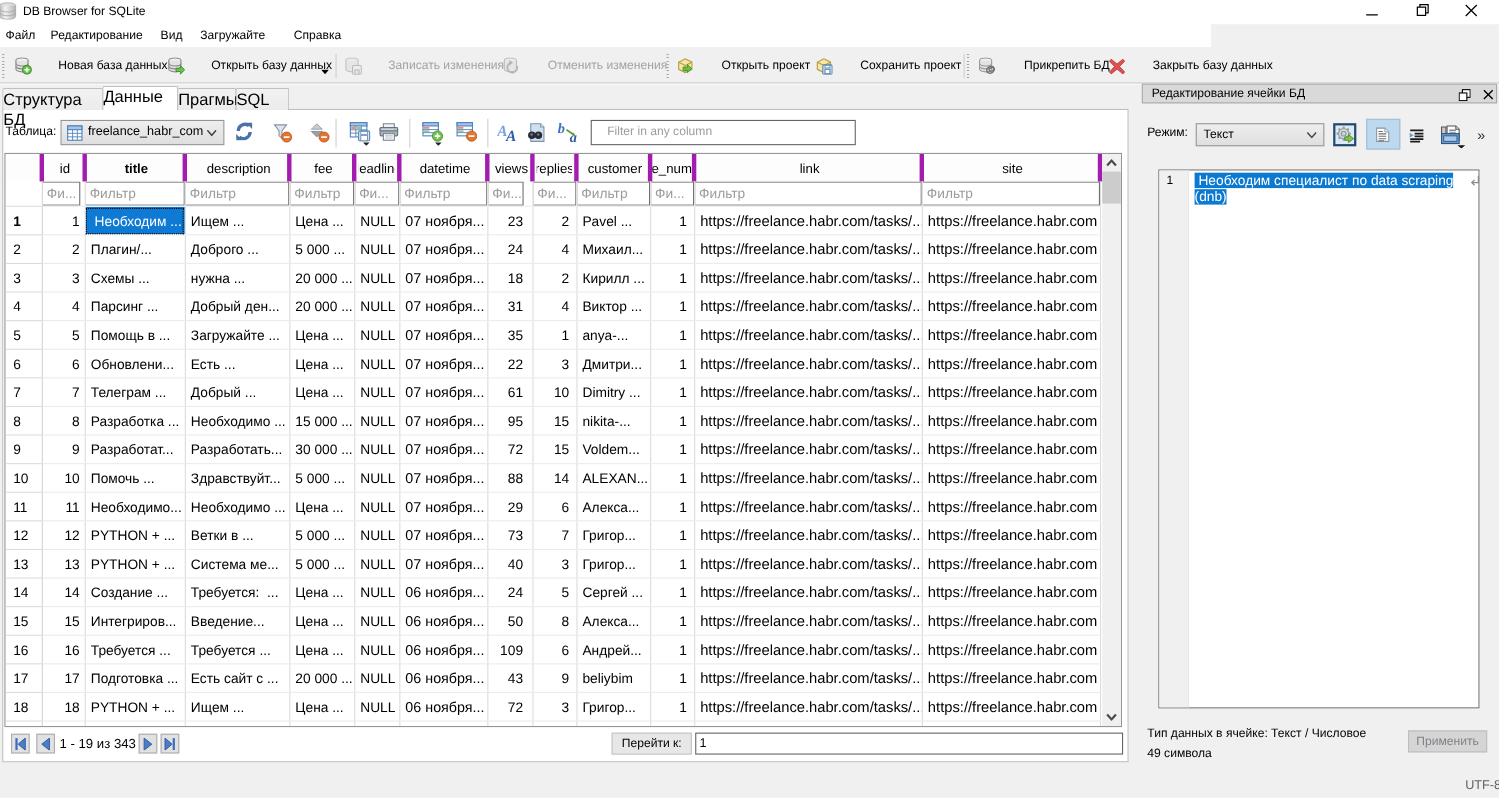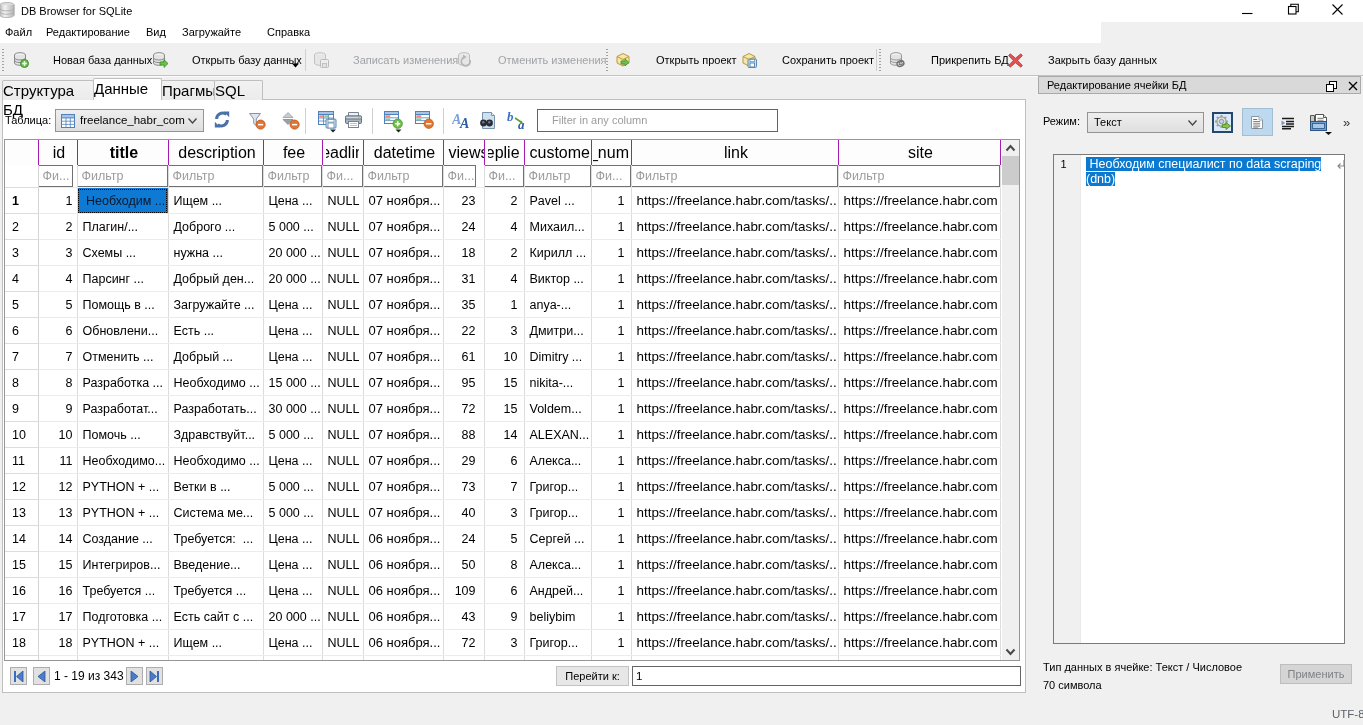--- a/index.html
+++ b/index.html
@@ -19,35 +19,35 @@
 .tab.active{top:0;height:22px;background:#fff;z-index:3;}
 #pane{position:absolute;left:2px;top:99px;width:1024px;height:594px;background:#fff;border:1px solid #bfbfbf;}
 .combo{position:absolute;background:linear-gradient(#eeeeee,#dfdfdf);border:1px solid #949494;}
 #filterinput{position:absolute;left:537px;top:109px;width:241px;height:23px;border:1px solid #646464;background:#fff;color:#9c9c9c;line-height:21px;padding-left:14px;}
 
 #tablewrap{position:absolute;left:4px;top:139px;width:1016px;height:522px;border:1px solid #969696;background:#fff;overflow:hidden;}
 table{border-collapse:collapse;table-layout:fixed;font-size:12.5px;width:995px;}
 tbody td:nth-child(7){font-size:13px;}
 tbody td:nth-child(12),tbody td:nth-child(13){font-size:13.4px;}
 td,th{overflow:hidden;white-space:nowrap;padding:0 2px 0 5px;font-weight:normal;}
-thead th{height:25px;text-align:center;border-right:1px solid #a21caf;background:#fdfdfd;font-size:16px;}
+thead th{height:25px;text-align:center;border-right:4px solid #a21caf;background:#fdfdfd;font-size:12px;}
 tr.filter td{height:22px;padding:0;margin-left:22px;}
 .fbox{height:22px;border:1px solid #707070;margin:0 0 0 -1px;color:#9c9c9c;line-height:20px;padding-left:4px;background:#fff;overflow:hidden;font-size:12.5px;}
 tbody td{height:26px;border-right:1px solid #dcdcdc;border-bottom:1px solid #ececec;}
 td.rn{border-right:1px solid #d4d4d4;border-bottom:1px solid #dcdcdc;padding-left:7px;background:#fff;}
 td.num{text-align:right;padding-right:6px;padding-left:1px;}
 tbody td:nth-child(2){padding-right:4px;}
 tbody td:nth-child(8){padding-right:8px;}
 #vscroll{position:absolute;right:0;top:0;width:17px;height:520px;background:#f0f0f0;}
 #docktitle{position:absolute;left:1038px;top:76px;width:323px;height:18px;background:#d9d9d9;border:1px solid #aaa;line-height:16px;padding-left:8px;}
 #editor{position:absolute;left:1053px;top:154px;width:292px;height:490px;border:1px solid #7a7a7a;background:#fff;}
 #gutter{position:absolute;left:0;top:0;width:27px;height:488px;background:#f0f0f0;border-right:1px solid #e9e9e9;}
 .sel{background:#0b79d0;color:#fff;}
 
-td.selc{background:#0e7ad4;color:#0f172a;outline:1px dotted #000;outline-offset:-2px;}
+td.selc{background:#0e7ad4;color:#ffffff;outline:1px dotted #000;outline-offset:-2px;}
 tr.partial td{height:26px;border-bottom:none;}
 
 .pgb{width:17px;height:18px;background:#e1e1e1;border:1px solid #adadad;display:flex;align-items:center;justify-content:center;}
 
 th.clip{padding:0;}
 .hc{display:flex;justify-content:center;align-items:center;height:25px;overflow:hidden;white-space:nowrap;margin:0 auto;}
 </style></head>
 <body>
 
 <div id="titlebar">
@@ -414,21 +414,21 @@
           <td class="num">22</td>
           <td class="num">3</td>
           <td>Дмитри...</td>
           <td class="num">1</td>
           <td>https://freelance.habr.com/tasks/...</td>
           <td>https://freelance.habr.com</td>
   </tr>
   <tr>
     <td class="rn">7</td>
           <td class="num">7</td>
-          <td>Отменить ...</td>
+          <td>Телеграм ...</td>
           <td>Добрый ...</td>
           <td>Цена ...</td>
           <td>NULL</td>
           <td>07 ноября...</td>
           <td class="num">61</td>
           <td class="num">10</td>
           <td>Dimitry ...</td>
           <td class="num">1</td>
           <td>https://freelance.habr.com/tasks/...</td>
           <td>https://freelance.habr.com</td>
@@ -703,15 +703,15 @@
       <div style="text-align:center;padding-top:3px;padding-right:7px;">1</div>
     </div>
   <div class="abs" style="left:32px;top:2px;width:252px;font-size:12.5px;line-height:15px;">
     <span class="sel">&nbsp;Необходим специалист по data scraping</span><br><span class="sel">(dnb)</span>
   </div>
   <svg class="abs" style="left:282px;top:4px" width="10" height="11" viewBox="0 0 10 11">
       <path d="M8 1 v6 H2 M4.5 4.5 L2 7 l2.5 2.5" fill="none" stroke="#8a8a8a" stroke-width="1.2"></path>
     </svg>
 </div>
 <div class="abs" style="left:1043px;top:661px;">Тип данных в ячейке: Текст / Числовое</div>
-<div class="abs" style="left:1043px;top:679px;">70 символа</div>
+<div class="abs" style="left:1043px;top:679px;">49 символа</div>
 <div class="abs" style="left:1280px;top:664px;width:72px;height:20px;background:#d5d5d5;border:1px solid #bdbdbd;color:#7e8287;text-align:center;line-height:18px;">Применить</div>
 <div class="abs" style="left:1332px;top:708px;color:#5f6368;font-size:11.5px;white-space:nowrap;">UTF-8</div>
 
 </body></html>

